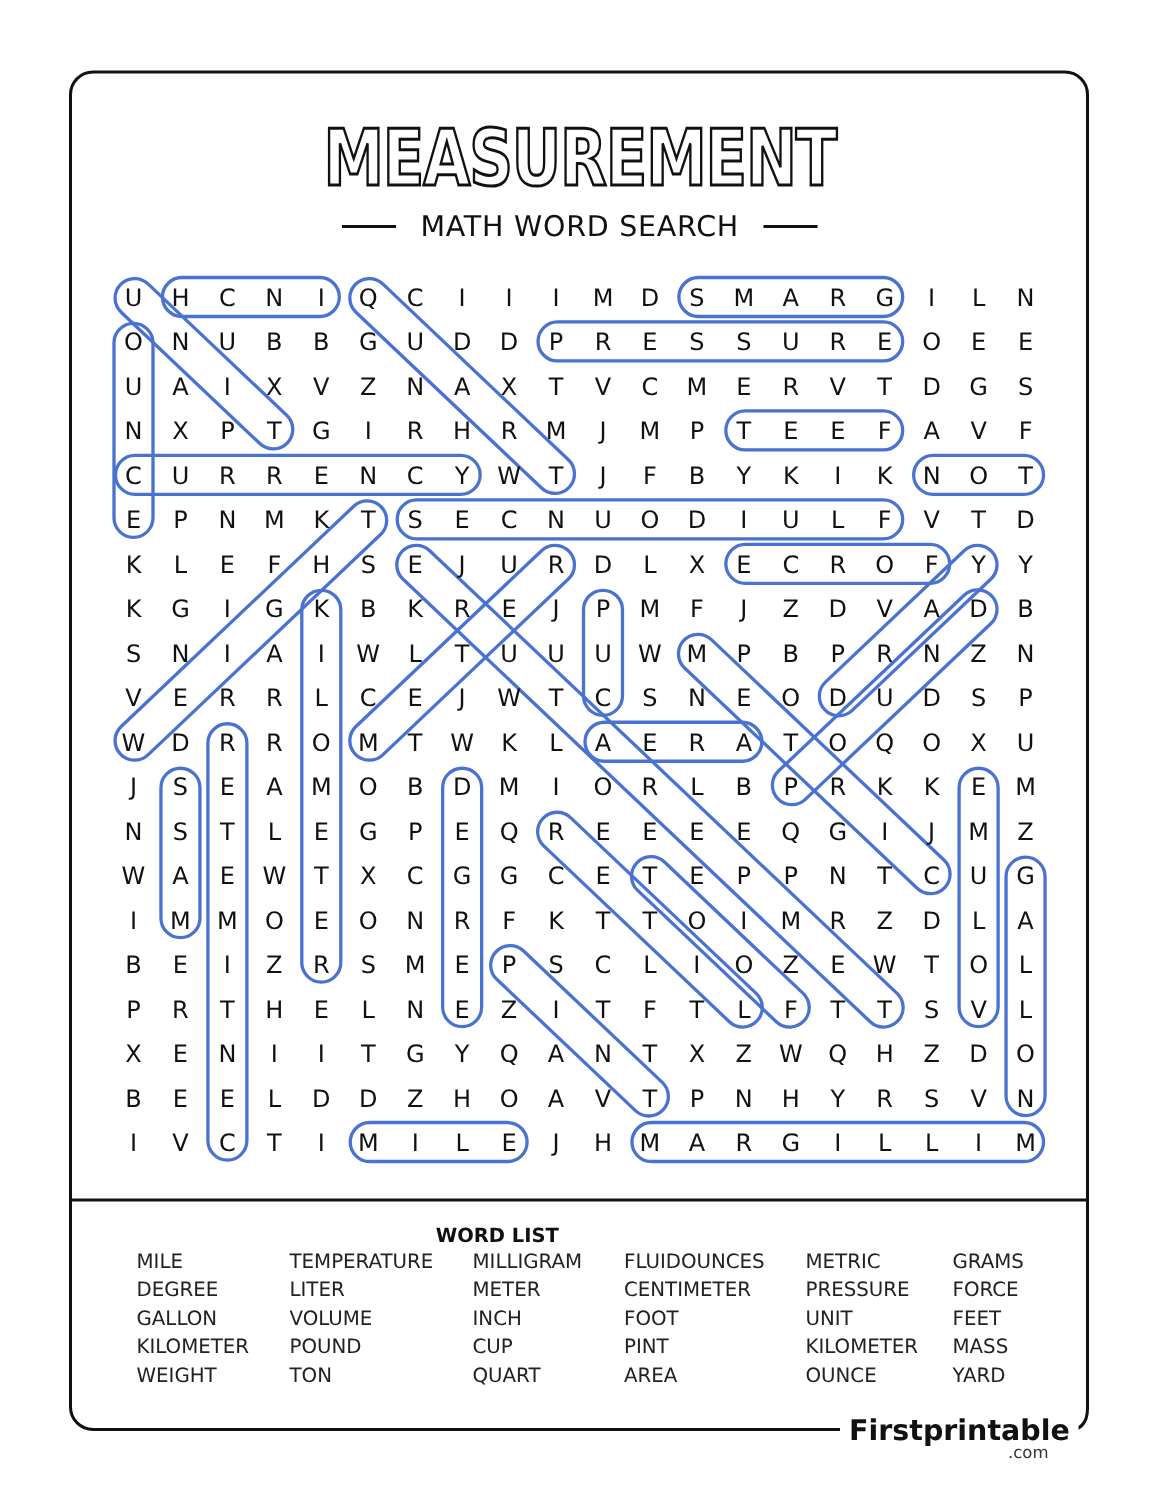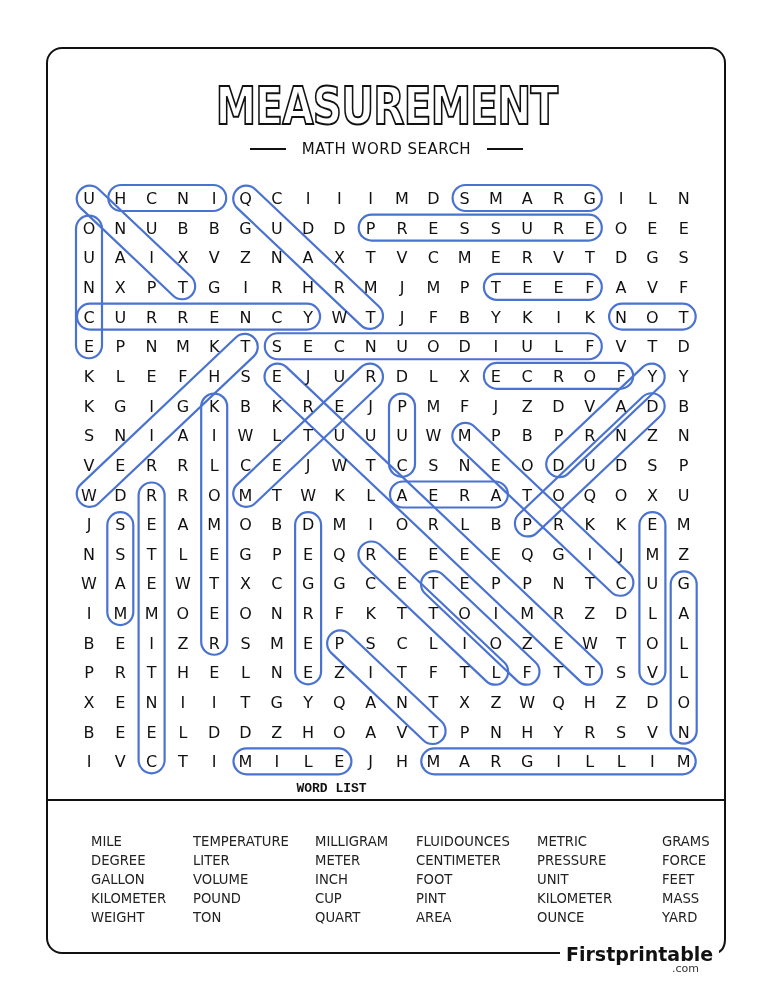--- a/index.html
+++ b/index.html
@@ -7,24 +7,24 @@
          font-family:"DejaVu Sans", "Liberation Sans", sans-serif; color:#111; }
   .frame { position:absolute; left:46px; top:47px; width:680px; height:907px;
            border:2px solid #111; border-radius:16px; box-sizing:border-box; }
   .title { position:absolute; left:0; width:773px; top:78px; text-align:center;
            font-family:"DejaVu Sans", sans-serif; font-weight:bold; font-size:52px;
            letter-spacing:-1px; color:#fff; transform:scaleX(0.78);
            -webkit-text-stroke:2px #111; line-height:56px; }
   .subtitle-row { position:absolute; top:140px; left:0; width:773px; display:flex;
            justify-content:center; align-items:center; gap:16px; }
   .subtitle-line { width:36px; height:2px; background:#111; }
-  .subtitle { font-size:15px; letter-spacing:0.5px; font-family:"DejaVu Sans", sans-serif; }
+  .subtitle { font-size:19px; letter-spacing:0.5px; font-family:"DejaVu Sans", sans-serif; }
   #grid-svg { position:absolute; left:0; top:0; }
   .word-list-divider { position:absolute; top:799px; left:47px; width:678px; height:2px; background:#111; }
-  .word-list-label { position:absolute; top:779px; left:0; width:663px; text-align:center;font-family:Liberation Mono, monospace; }
+  .word-list-label { position:absolute; top:813px; left:0; width:663px; text-align:center; }
   .word-list-label span { background:#fff; padding:0 8px; font-size:13px; font-weight:bold; }
   .word-cols { position:absolute; top:832px; left:91px; display:flex; }
   .word-col { display:flex; flex-direction:column; }
   .word { font-size:13.2px; line-height:19px; font-family:"DejaVu Sans", sans-serif; color:#222; white-space:nowrap; }
   .logo-cover { position:absolute; left:700px; top:930px; width:40px; height:40px; background:#fff; }
   .logo-row { position:absolute; top:943px; left:560px; display:flex; align-items:flex-end; background:#fff; padding:0 6px; }
   .logo { font-weight:bold; font-size:19px; font-family:"DejaVu Sans", sans-serif; color:#111; }
   .logo-com { position:absolute; top:962px; left:672px; font-size:11px; color:#333; }
 </style>
 </head>
@@ -506,21 +506,21 @@
       <div class="word">PINT</div>
       <div class="word">AREA</div>
     </div>
     <div class="word-col" style="width: 98px; justify-content: center;">
       <div class="word">METRIC</div>
       <div class="word">PRESSURE</div>
       <div class="word">UNIT</div>
       <div class="word">KILOMETER</div>
       <div class="word">OUNCE</div>
     </div>
-    <div class="word-col" style="width: 90px; margin-left: 27px;">
+    <div class="word-col" style="width: 90px;">
       <div class="word">GRAMS</div>
       <div class="word">FORCE</div>
       <div class="word">FEET</div>
       <div class="word">MASS</div>
       <div class="word">YARD</div>
     </div>
   </div>
 
 <div class="logo-cover"></div>
 <svg style="position:absolute;left:690px;top:915px" width="40" height="50">

